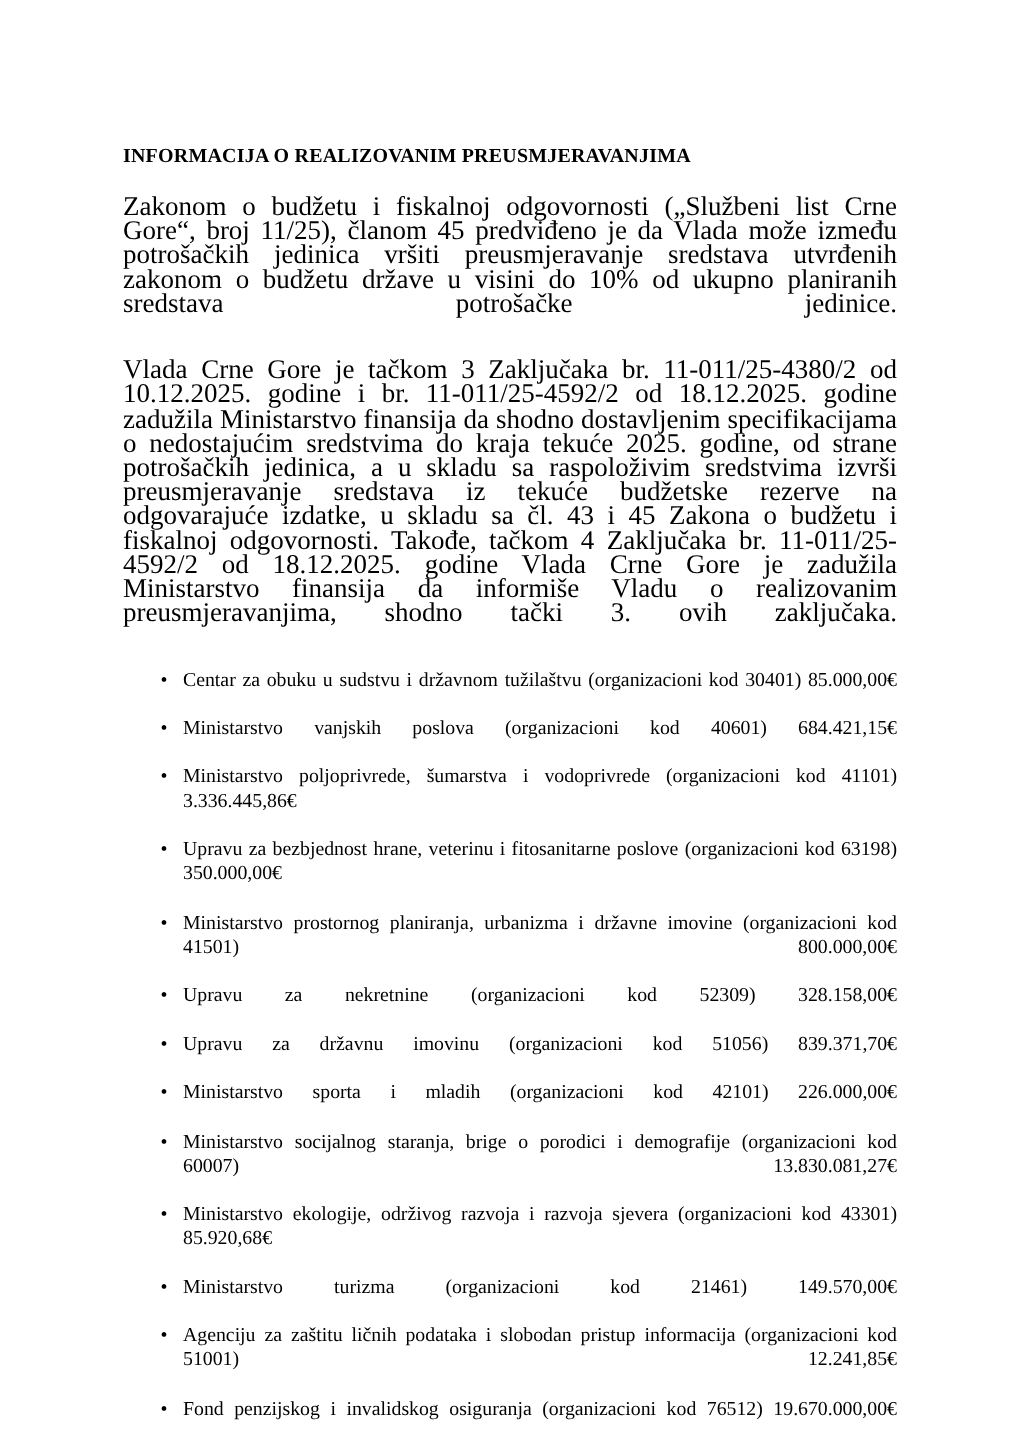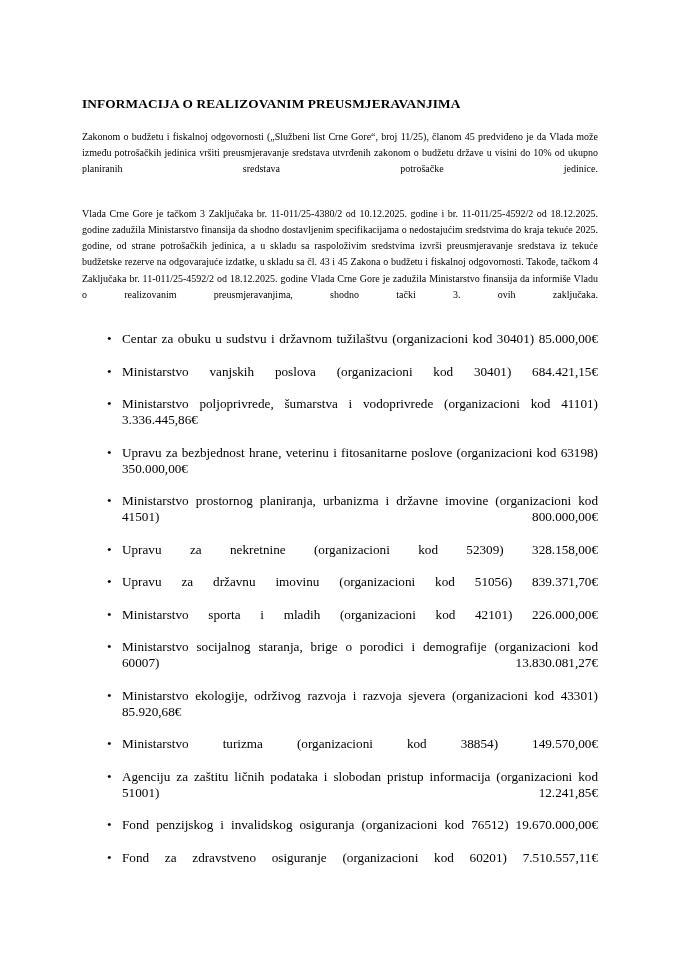--- a/index.html
+++ b/index.html
@@ -25,21 +25,21 @@
   }
   .doc-title {
     font-size: 13.3px;
     font-weight: bold;
     text-align: left;
     letter-spacing: 0.15px;
     line-height: 16px;
     margin: 0 0 17px 0;
   }
   .para {
-    font-size: 10px;
+    font-size: 18px;
     line-height: 16.2px;
     text-align: justify;
     text-justify: inter-word;
     margin: 0 0 12px 0;
     hyphens: none;
   }
   .para.tight {
     margin-bottom: 0;
   }
   ul.bullets {
@@ -87,21 +87,21 @@
     <p class="para">Vlada Crne Gore je tačkom 3 Zaključaka br. 11-011/25-4380/2 od 10.12.2025. godine i br. 11-011/25-4592/2 od 18.12.2025. godine zadužila Ministarstvo finansija da shodno dostavljenim specifikacijama o nedostajućim sredstvima do kraja tekuće 2025. godine, od strane potrošačkih jedinica, a u skladu sa raspoloživim sredstvima izvrši preusmjeravanje sredstava iz tekuće budžetske rezerve na odgovarajuće izdatke, u skladu sa čl. 43 i 45 Zakona o budžetu i fiskalnoj odgovornosti. Takođe, tačkom 4 Zaključaka br. 11-011/25-4592/2 od 18.12.2025. godine Vlada Crne Gore je zadužila Ministarstvo finansija da informiše Vladu o realizovanim preusmjeravanjima, shodno tački 3. ovih zaključaka.</p>
 
 
     <ul class="bullets" id="bullet-list">
         <li>
           <span class="bullet-dot">•</span>
           <span class="bullet-text">Centar za obuku u sudstvu i državnom tužilaštvu (organizacioni kod 30401) 85.000,00€</span>
         </li>
         <li>
           <span class="bullet-dot">•</span>
-          <span class="bullet-text">Ministarstvo vanjskih poslova (organizacioni kod 30401) 684.421,15€</span>
+          <span class="bullet-text">Ministarstvo vanjskih poslova (organizacioni kod 40601) 684.421,15€</span>
         </li>
         <li>
           <span class="bullet-dot">•</span>
           <span class="bullet-text">Ministarstvo poljoprivrede, šumarstva i vodoprivrede (organizacioni kod 41101) 3.336.445,86€</span>
         </li>
         <li>
           <span class="bullet-dot">•</span>
           <span class="bullet-text">Upravu za bezbjednost hrane, veterinu i fitosanitarne poslove (organizacioni kod 63198) 350.000,00€</span>
         </li>
         <li>
@@ -123,21 +123,21 @@
         <li>
           <span class="bullet-dot">•</span>
           <span class="bullet-text">Ministarstvo socijalnog staranja, brige o porodici i demografije (organizacioni kod 60007) 13.830.081,27€</span>
         </li>
         <li>
           <span class="bullet-dot">•</span>
           <span class="bullet-text">Ministarstvo ekologije, održivog razvoja i razvoja sjevera (organizacioni kod 43301) 85.920,68€</span>
         </li>
         <li>
           <span class="bullet-dot">•</span>
-          <span class="bullet-text">Ministarstvo turizma (organizacioni kod 38854) 149.570,00€</span>
+          <span class="bullet-text">Ministarstvo turizma (organizacioni kod 21461) 149.570,00€</span>
         </li>
         <li>
           <span class="bullet-dot">•</span>
           <span class="bullet-text">Agenciju za zaštitu ličnih podataka i slobodan pristup informacija (organizacioni kod 51001) 12.241,85€</span>
         </li>
         <li>
           <span class="bullet-dot">•</span>
           <span class="bullet-text">Fond penzijskog i invalidskog osiguranja (organizacioni kod 76512) 19.670.000,00€</span>
         </li>
         <li>

